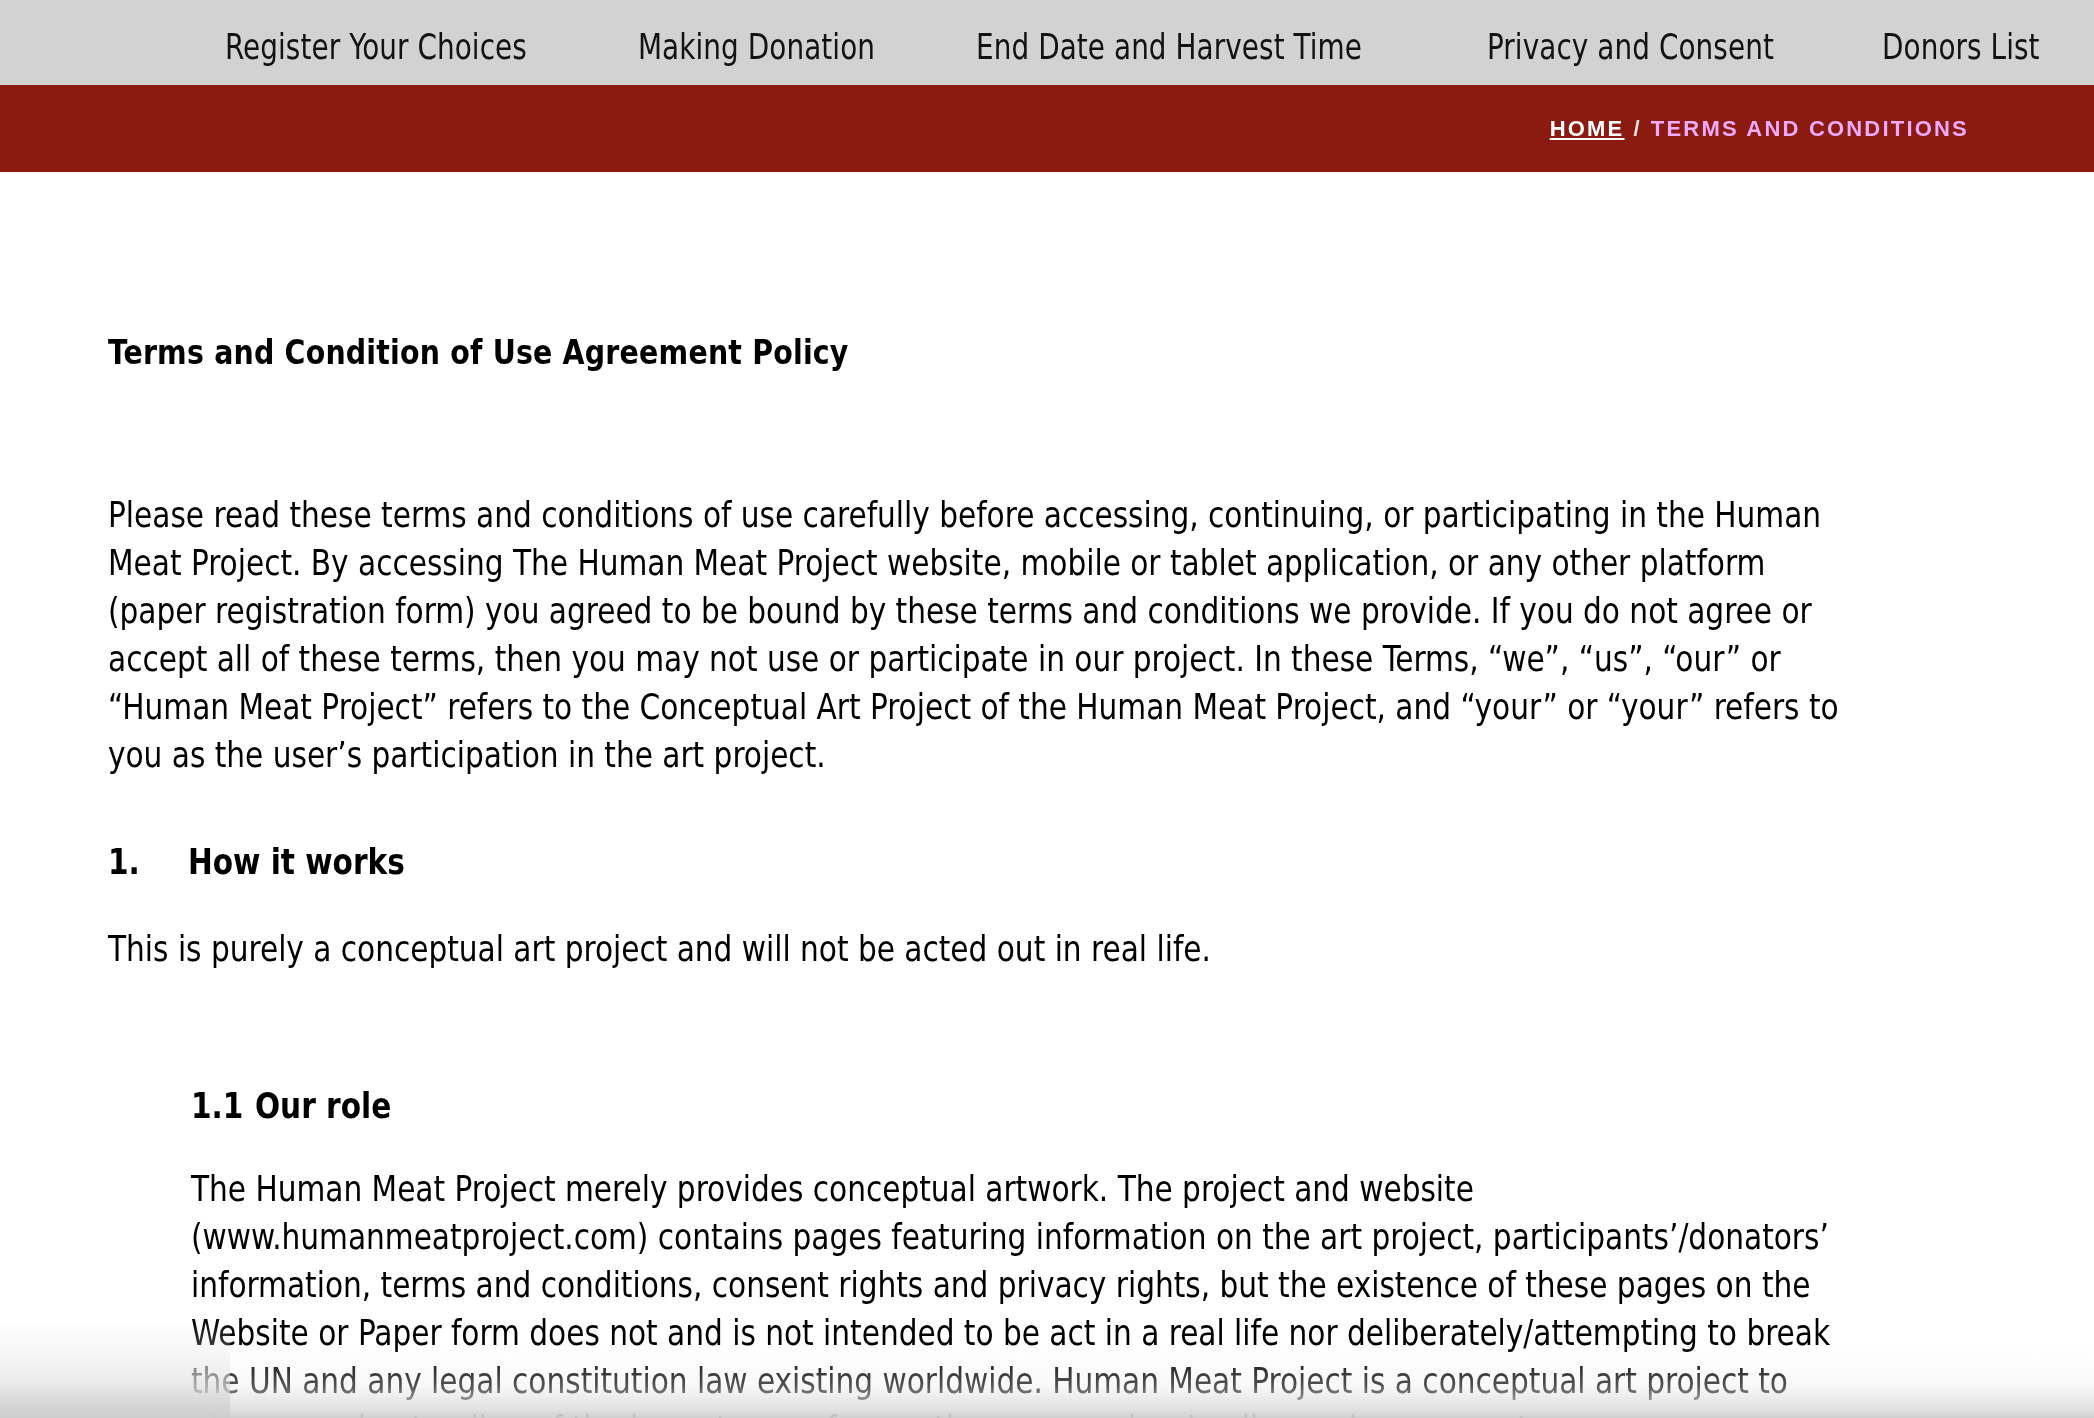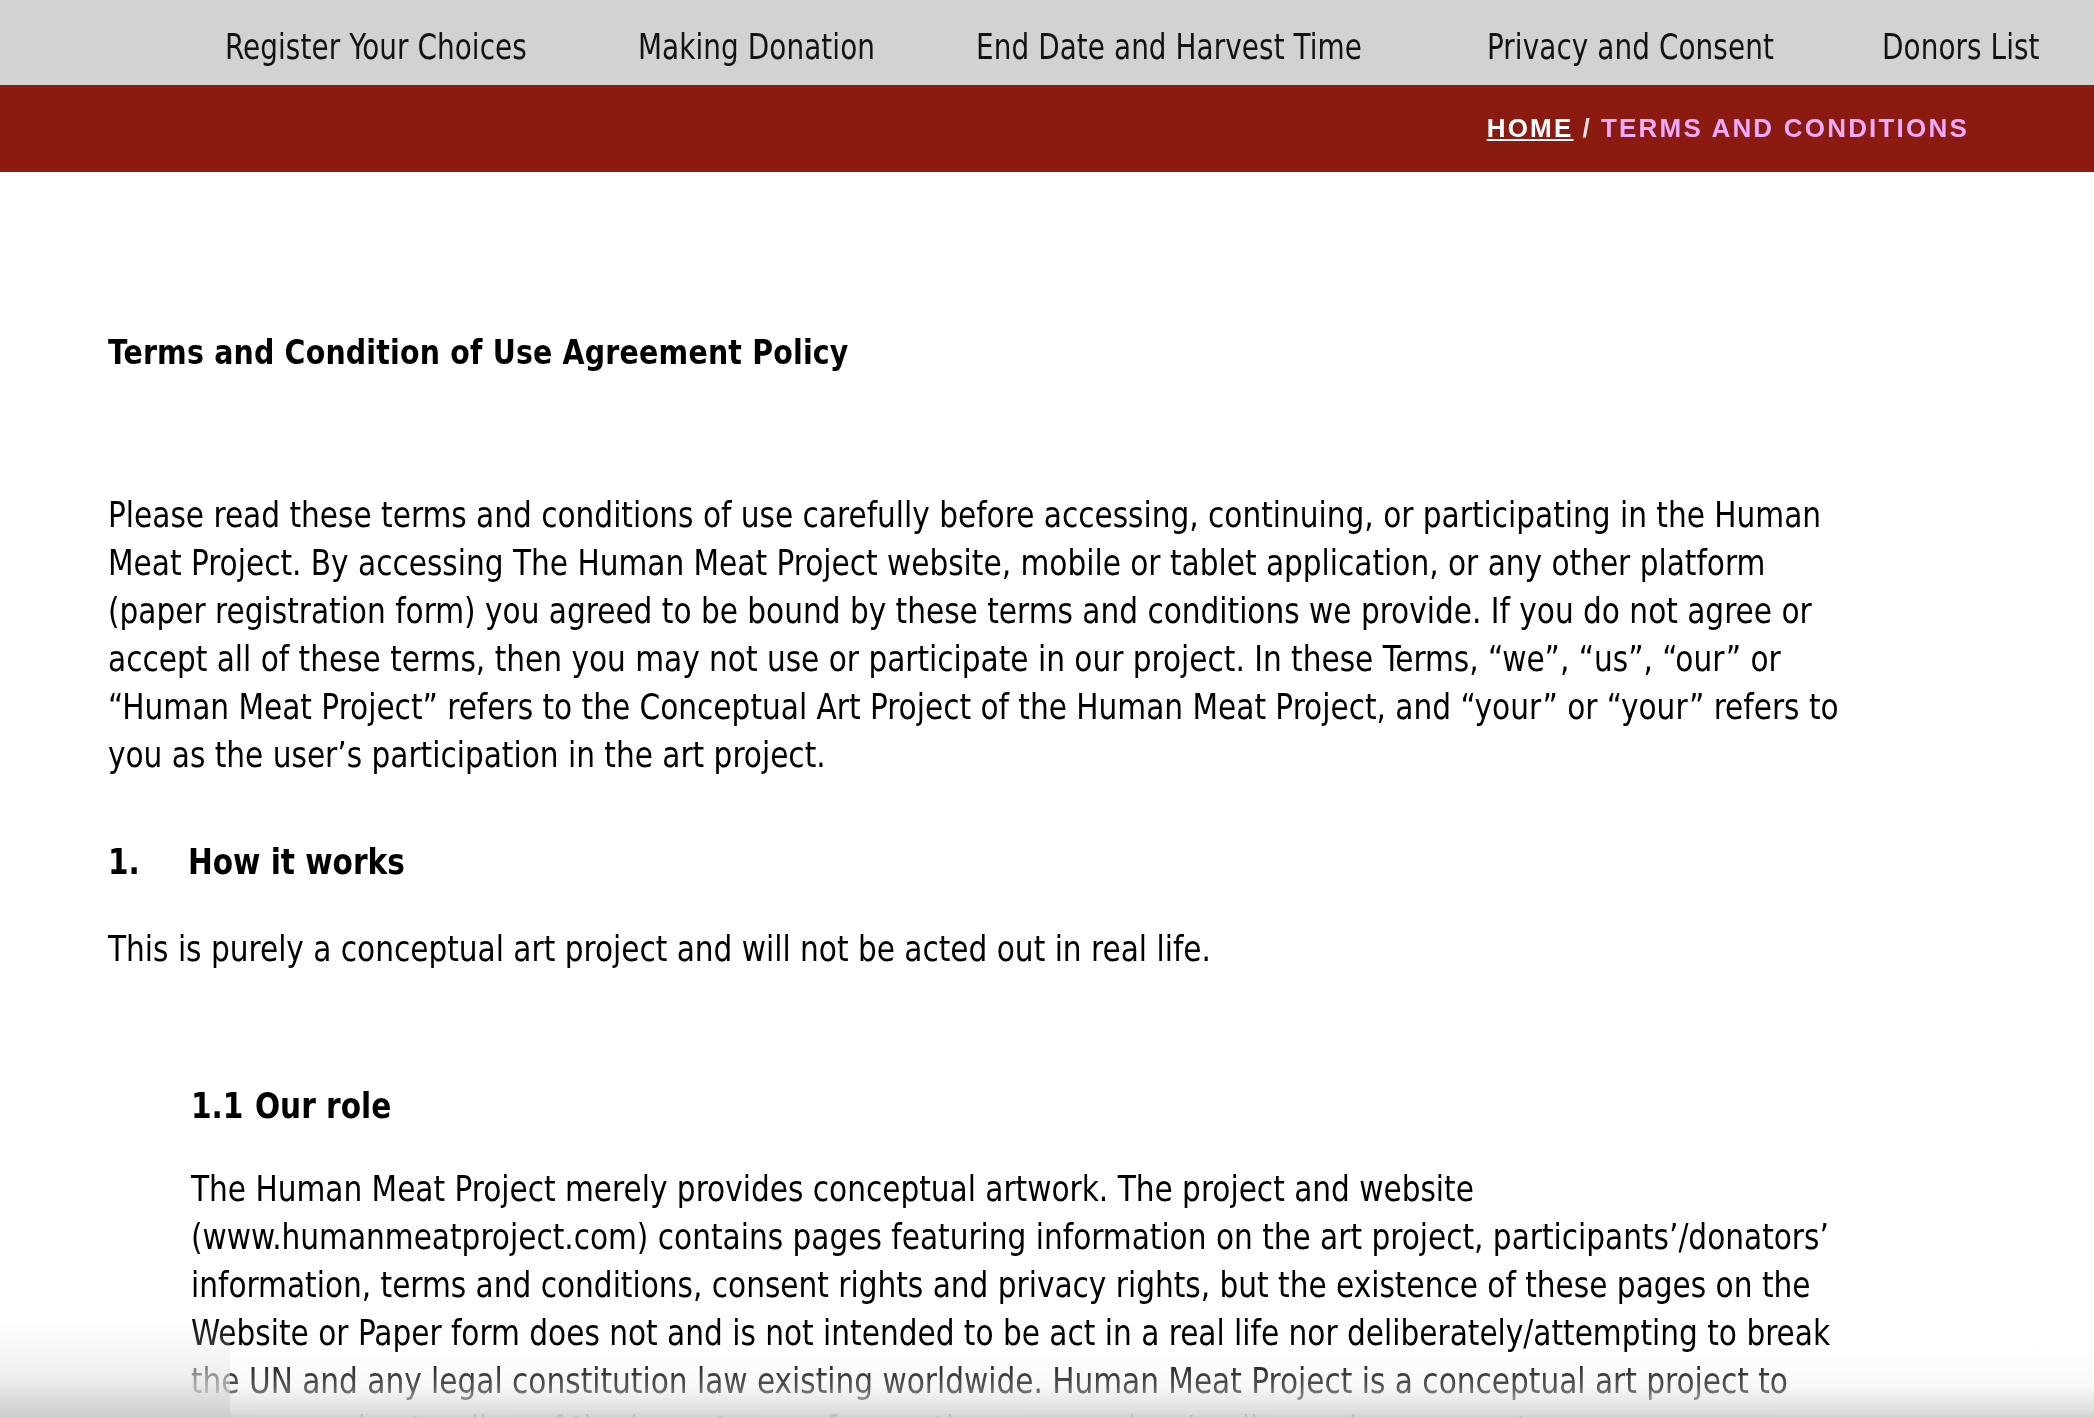--- a/index.html
+++ b/index.html
@@ -64,21 +64,21 @@
     display: flex;
     align-items: center;
     justify-content: flex-end;
     box-sizing: border-box;
     padding-right: 125px;
   }
   .crumb-wrap {
     display: flex;
     align-items: baseline;
     font-family: "Liberation Sans", sans-serif;
-    font-size: 26px;
+    font-size: 22px;
     font-weight: bold;
     letter-spacing: 2.2px;
     white-space: nowrap;
   }
   .crumb-home {
     color: #ffffff;
   }
   .crumb-sep {
     color: #f2e3e1;
     margin: 0 9px;

